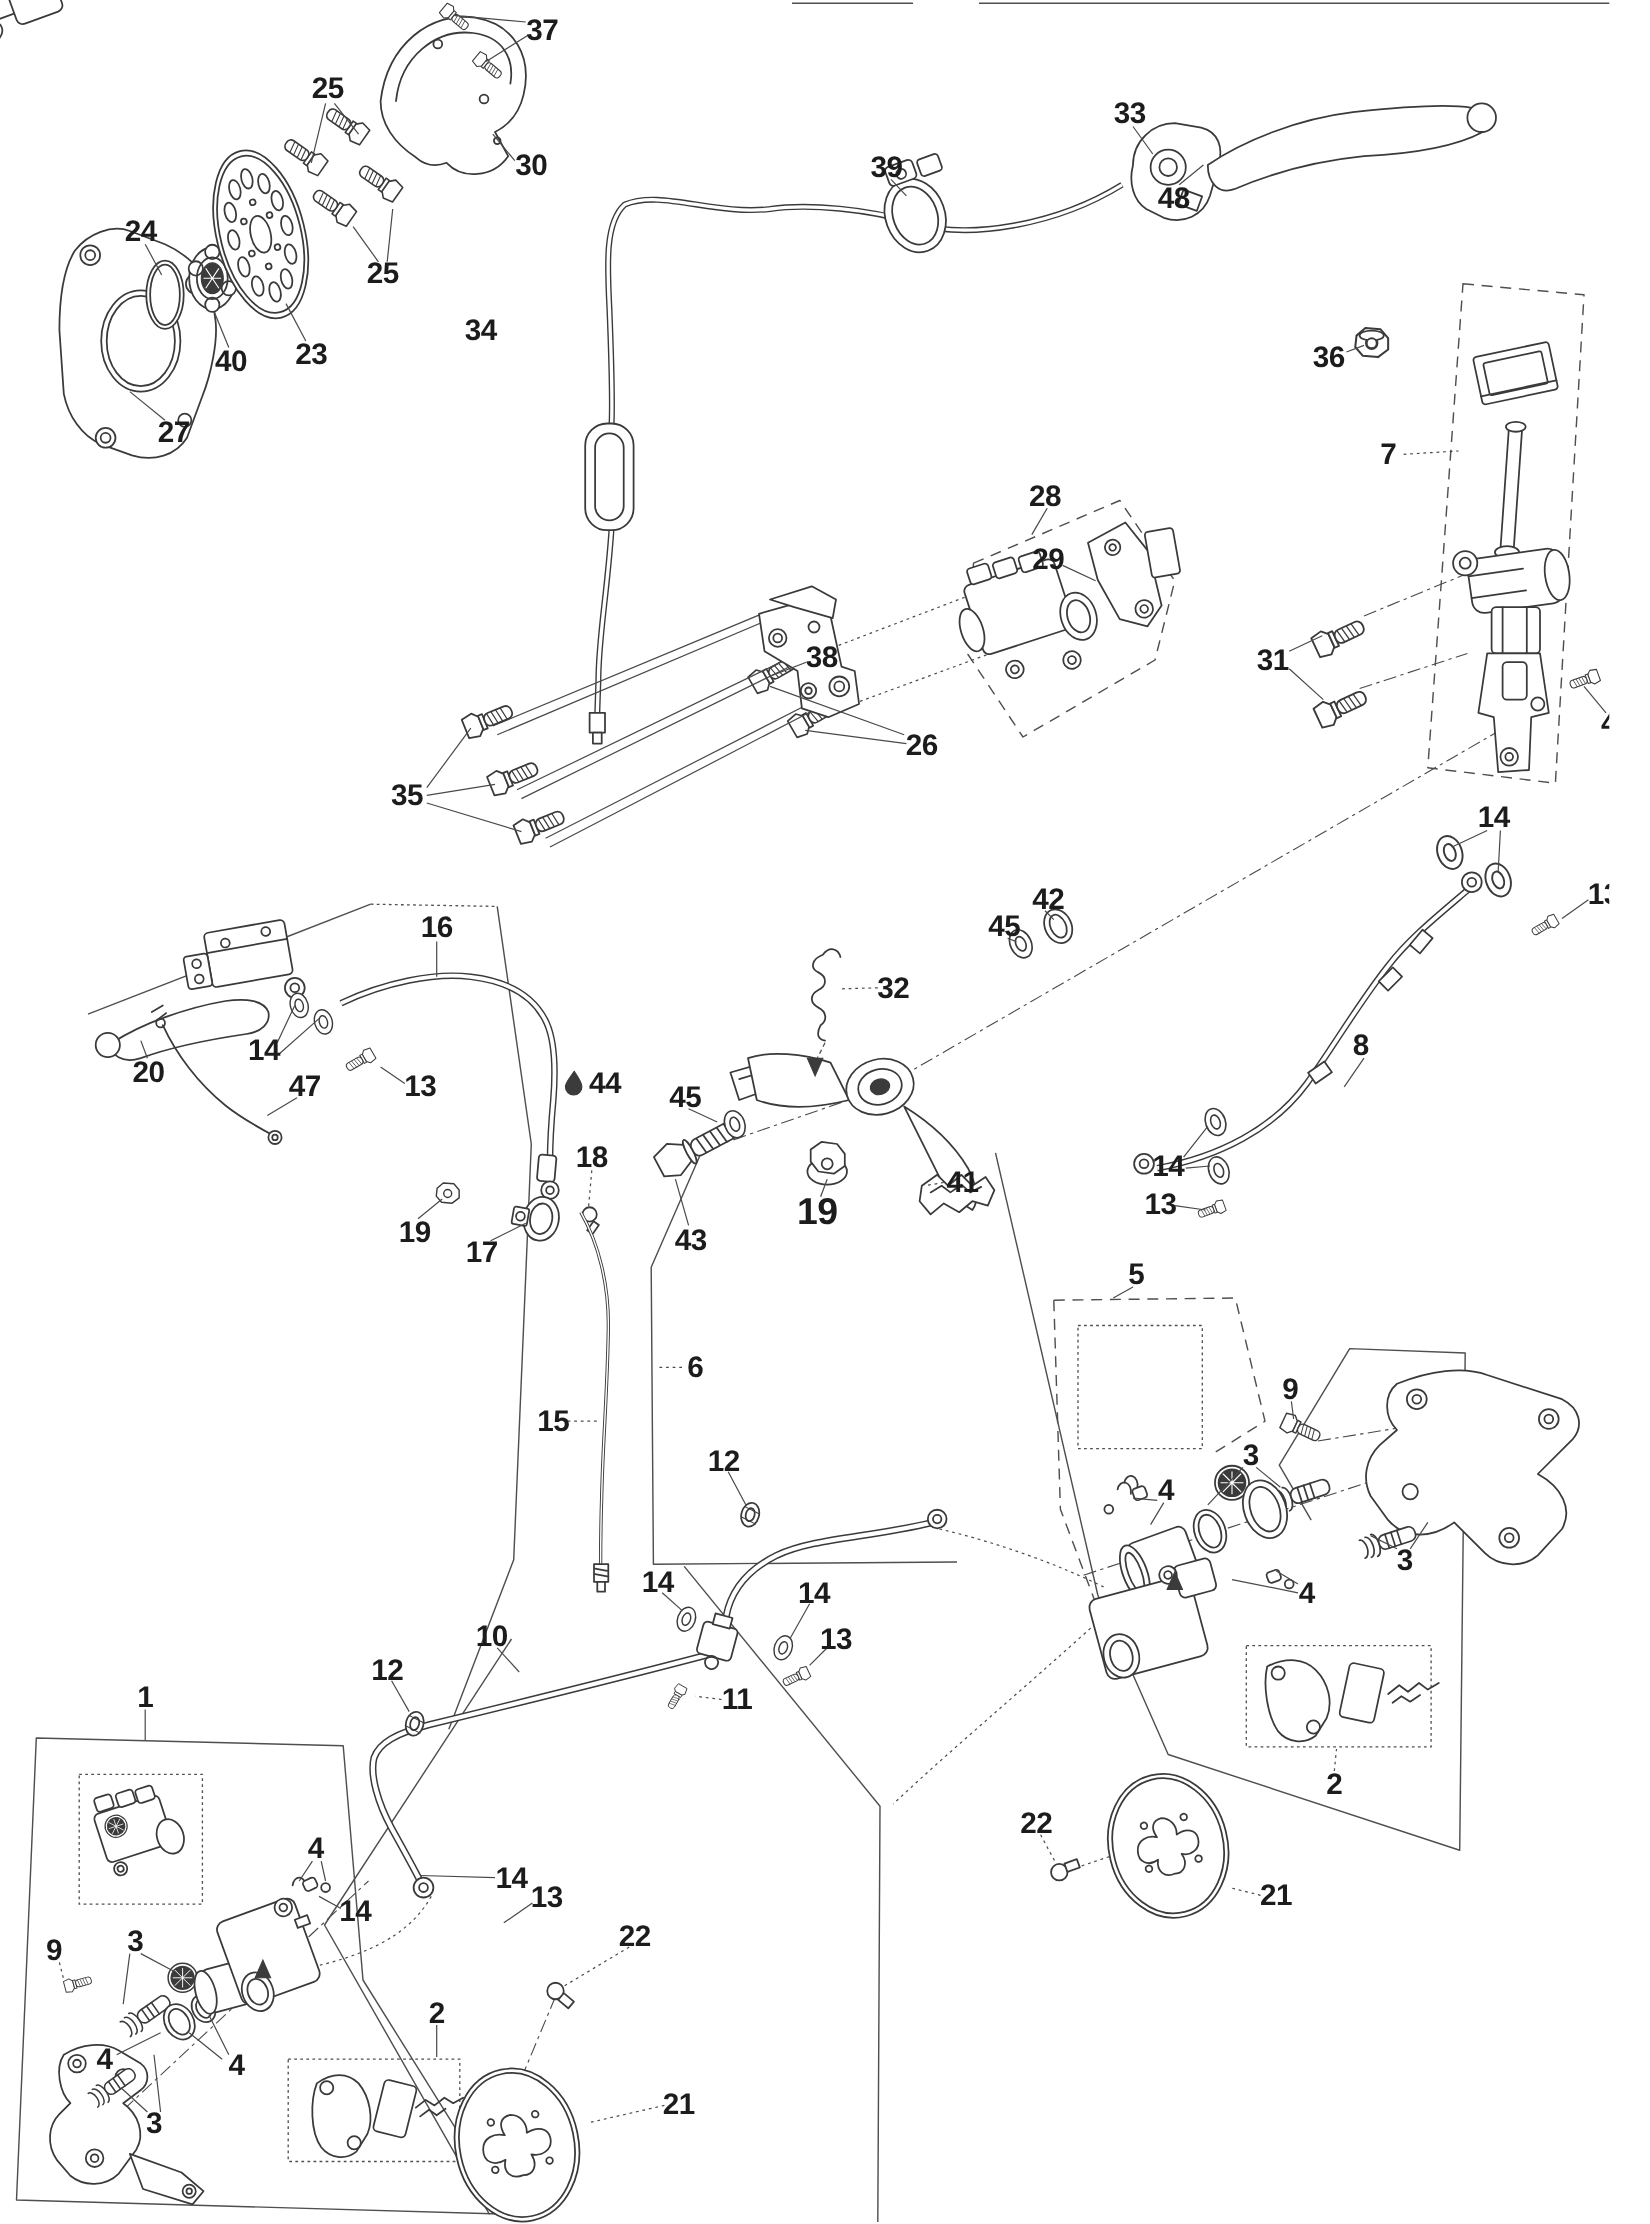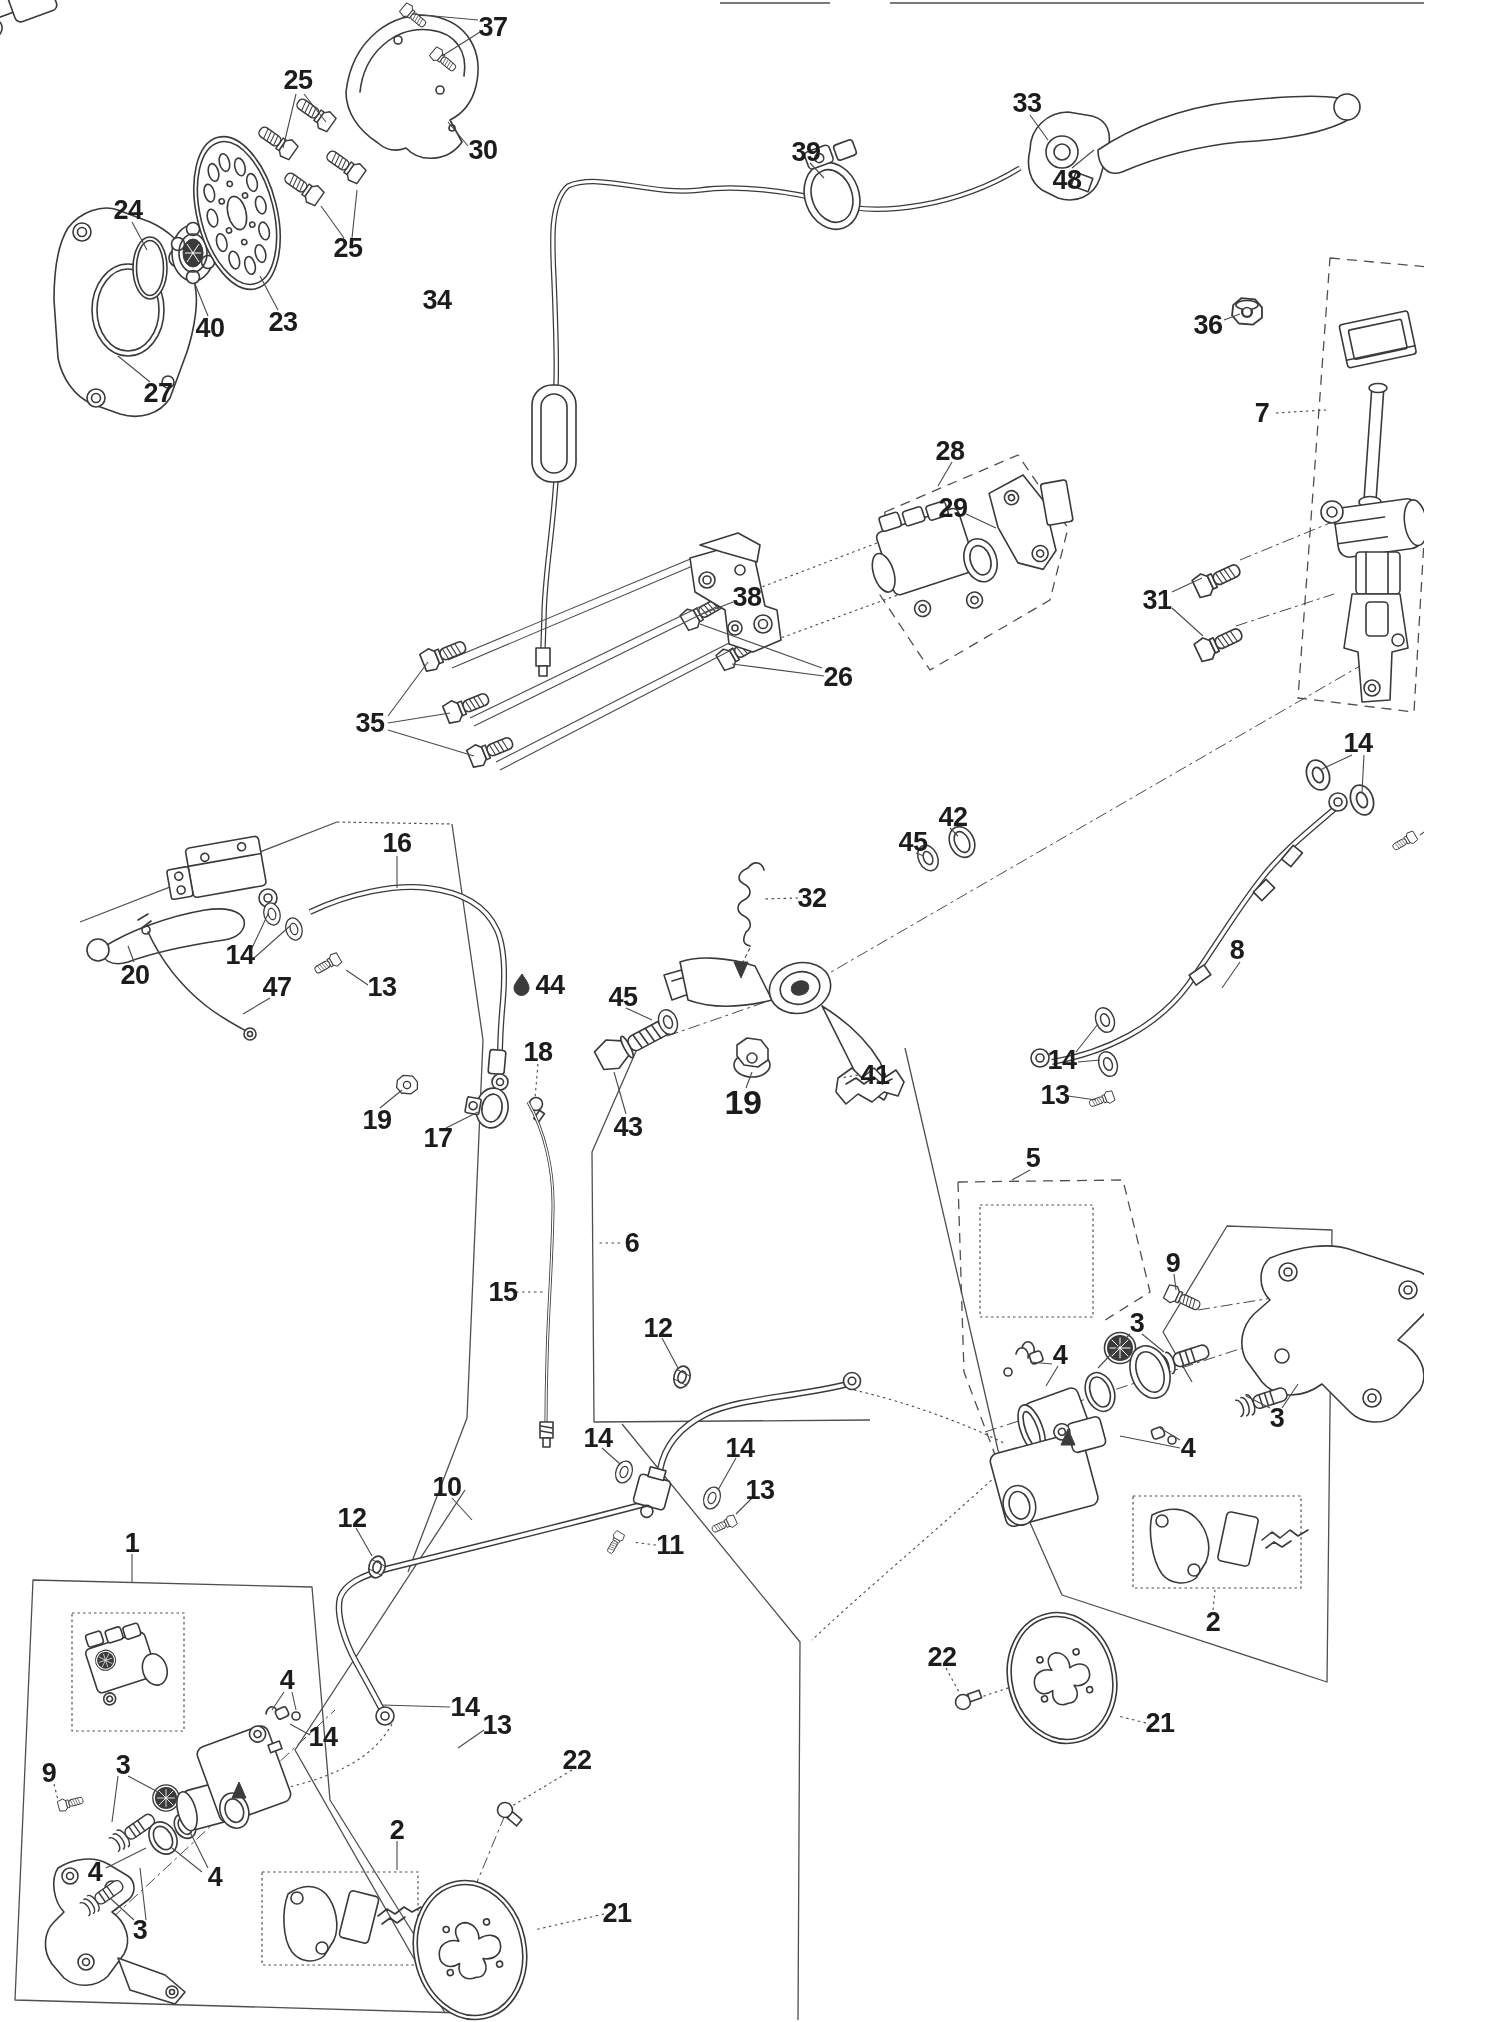--- a/index.html
+++ b/index.html
@@ -1,17 +1,17 @@
 <!DOCTYPE html>
 <html><head>
 <meta charset="utf-8">
 <style>
   html,body{margin:0;padding:0;background:#fff;}
   #stage{position:relative;width:1424px;height:2022px;background:#ffffff;overflow:hidden;
-         font-family:"Liberation Sans", sans-serif;}
+         font-family:"Liberation Sans", sans-serif;padding-left:39px;}
   svg{position:absolute;left:0;top:0;}
   svg *{vector-effect:none;}
   .part{stroke:#3a3a3a;stroke-width:1.6;fill:none;stroke-linejoin:round;stroke-linecap:round;}
   .partw{stroke:#3a3a3a;stroke-width:1.6;fill:#ffffff;stroke-linejoin:round;stroke-linecap:round;}
   .leader{stroke:#4a4a4a;stroke-width:1.1;fill:none;}
   .leaderdot{stroke:#4a4a4a;stroke-width:1.1;fill:none;stroke-dasharray:2.5 3.5;}
   .axis{stroke:#4a4a4a;stroke-width:1;fill:none;stroke-dasharray:12 4 3 4;}
   .zone{stroke:#4f4f4f;stroke-width:1.3;fill:none;stroke-linejoin:round;}
   .zonedash{stroke:#4f4f4f;stroke-width:1.3;fill:none;stroke-dasharray:10 7;stroke-linejoin:round;}
   .zonedot{stroke:#4f4f4f;stroke-width:1.2;fill:none;stroke-dasharray:2.5 3;}

